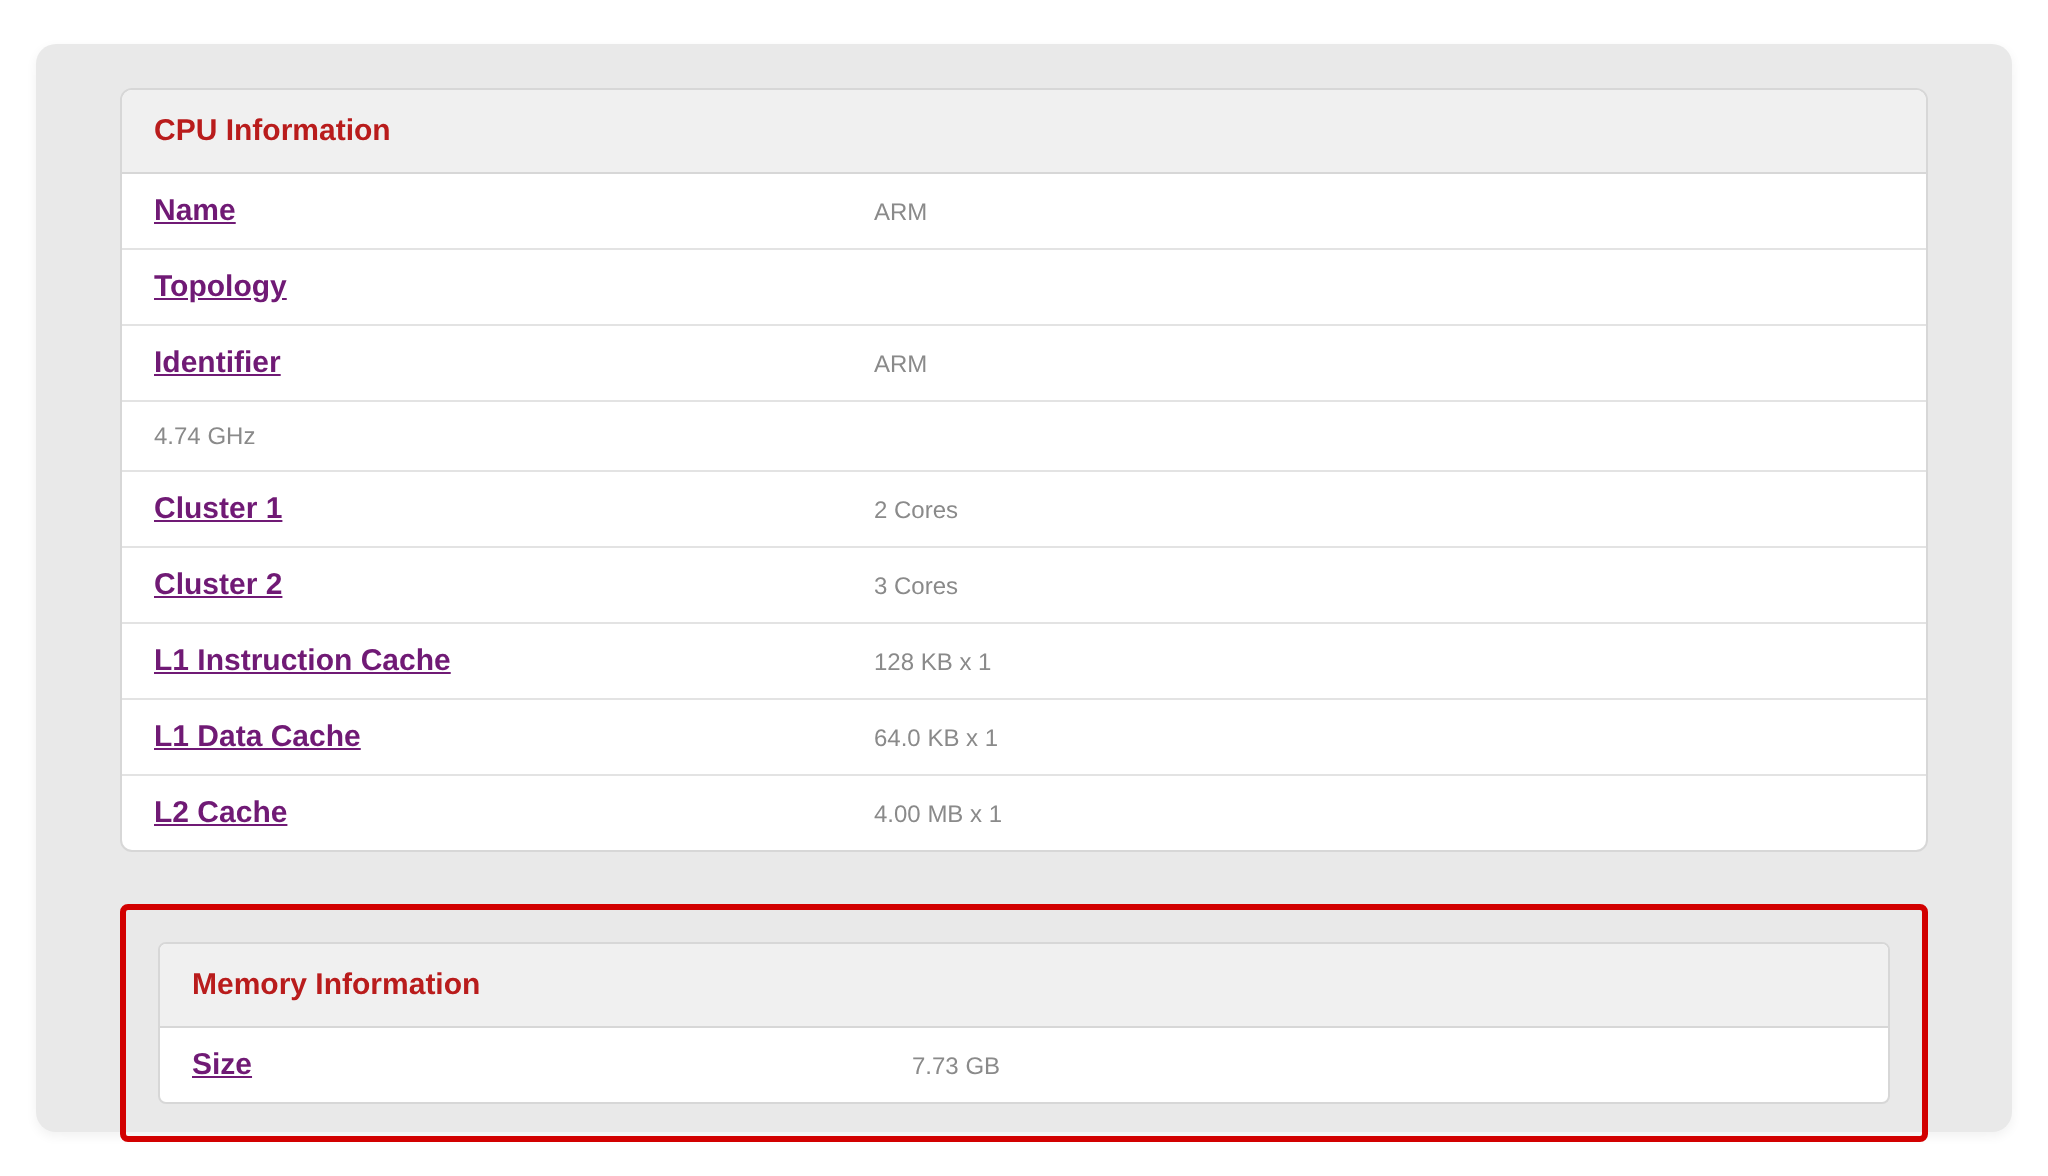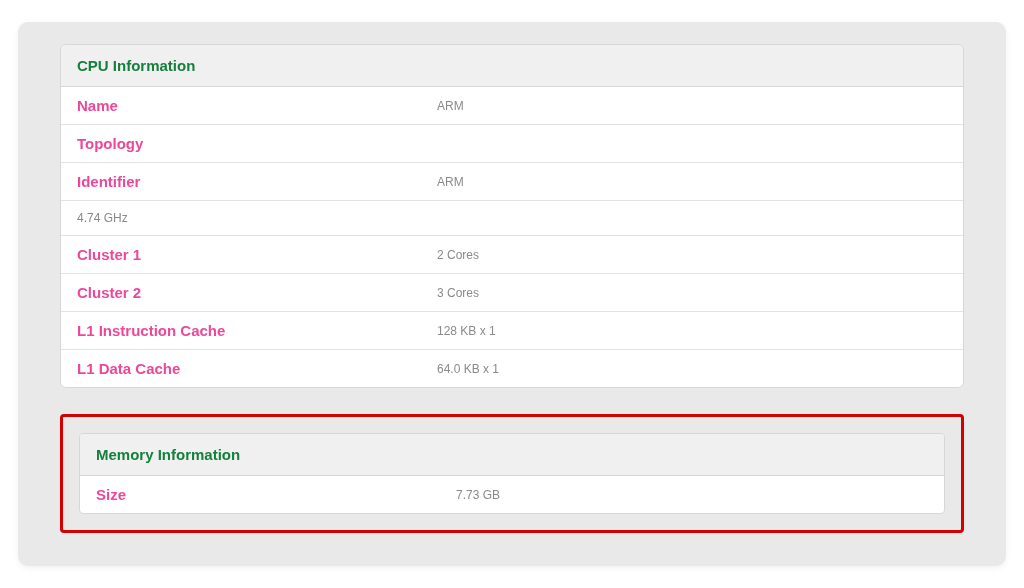--- a/index.html
+++ b/index.html
@@ -26,37 +26,38 @@
       border: 1px solid #d7d7d7;
       border-radius: 6px;
       overflow: hidden;
       margin-bottom: 26px;
     }
     .panel-header {
       background: #f0f0f0;
       padding: 12px 16px;
       font-weight: 700;
       font-size: 15px;
-      color: #15803d;
+      color: #b91c1c;
       border-bottom: 1px solid #d7d7d7;
     }
     .row {
       display: flex;
       border-bottom: 1px solid #e3e3e3;
       padding: 10px 16px;
       align-items: center;
     }
     .row:last-child {
       border-bottom: none;
     }
     .row .label {
       flex: 0 0 360px;
       font-weight: 700;
       font-size: 15px;
-      color: #ec4899;
+      color: #701a75;
+      text-decoration: underline;
     }
     .row .value {
       flex: 1;
       font-size: 12px;
       color: #8a8a8a;
       font-weight: 400;
     }
     .highlight-wrap {
       border: 3px solid #d20000;
       border-radius: 4px;
@@ -98,20 +99,24 @@
       <div class="value">3 Cores</div>
     </div>
     <div class="row">
       <div class="label">L1 Instruction Cache</div>
       <div class="value">128 KB x 1</div>
     </div>
     <div class="row">
       <div class="label">L1 Data Cache</div>
       <div class="value">64.0 KB x 1</div>
     </div>
+    <div class="row">
+      <div class="label">L2 Cache</div>
+      <div class="value">4.00 MB x 1</div>
+    </div>
   </div>
 
   <div class="highlight-wrap">
     <div class="panel">
       <div class="panel-header">Memory Information</div>
       <div class="row">
         <div class="label">Size</div>
         <div class="value">7.73 GB</div>
       </div>
     </div>

